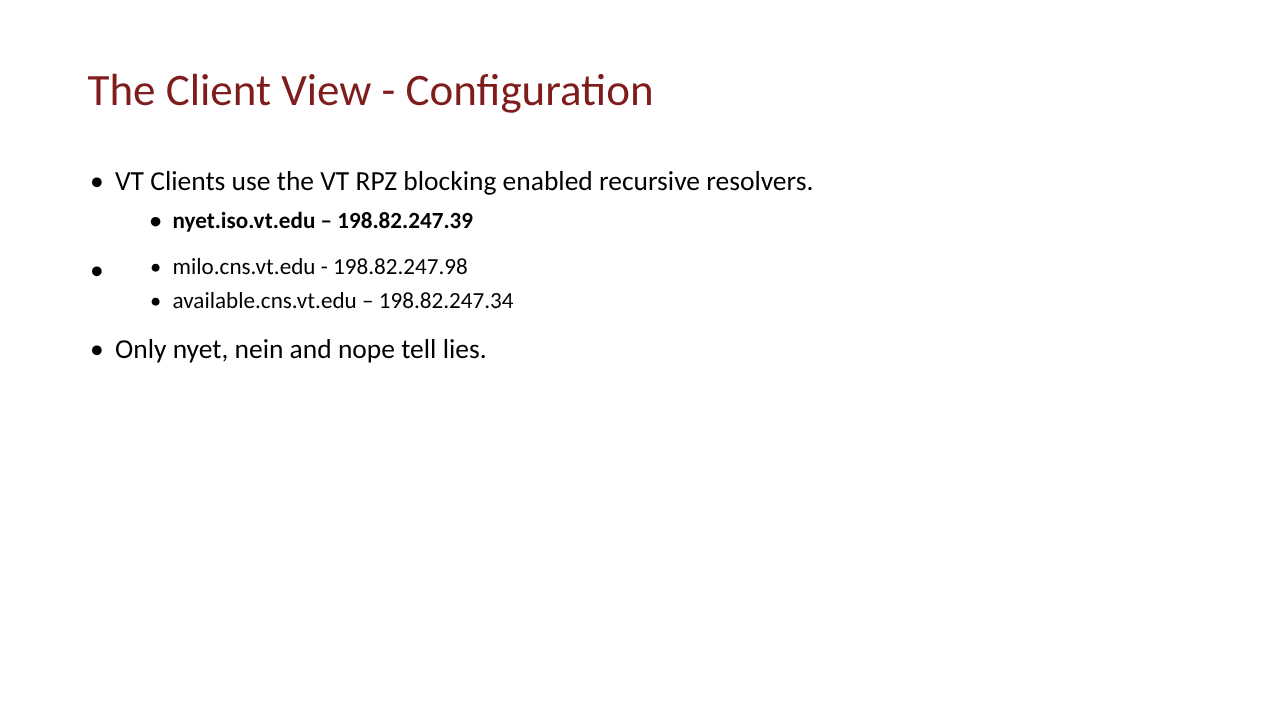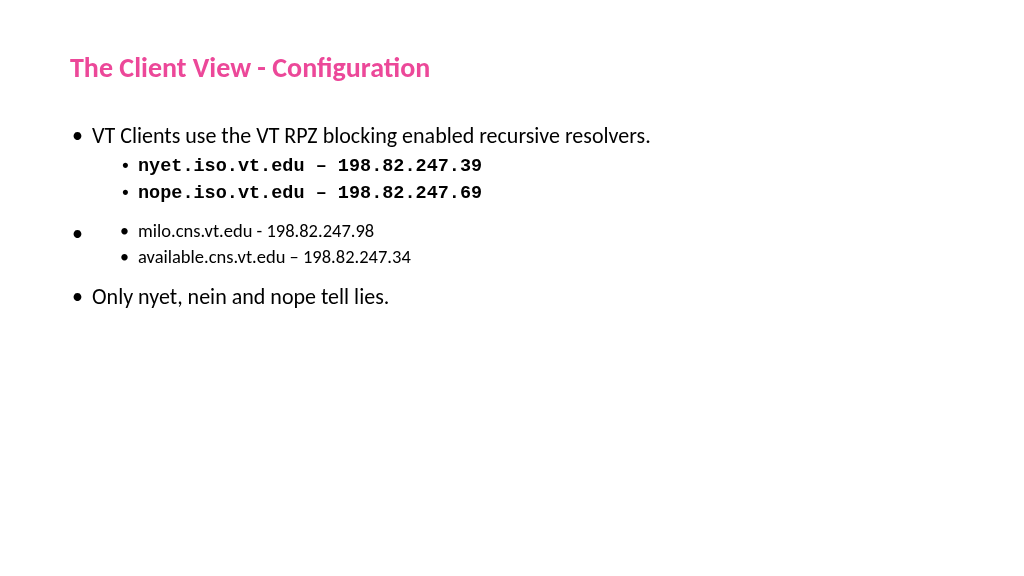--- a/index.html
+++ b/index.html
@@ -9,23 +9,23 @@
       background: #ffffff;
       font-family: Calibri, "Segoe UI", Arial, sans-serif;
       color: #000000;
     }
     .slide {
       width: 100%;
       height: 100%;
       padding: 50px 70px 40px 70px;
     }
     .title {
-      font-size: 28px;
-      font-weight: 700;
-      color: #ec4899;
+      font-size: 36px;
+      font-weight: 400;
+      color: #7f1d1d;
       margin-bottom: 35px;
       letter-spacing: 0px;
     }
     ul.top {
       list-style: none;
       padding-left: 0;
     }
     ul.top > li {
       font-size: 22px;
       line-height: 1.45;
@@ -54,35 +54,33 @@
     }
     ul.sub > li::before {
       content: "•";
       position: absolute;
       left: 0;
       top: 0;
       font-size: 18px;
     }
     ul.sub.bold > li {
       font-weight: 700;
-      font-family: Liberation Mono, monospace;
     }
   </style>
 </head>
 <body>
 
 <div class="slide">
   <h1 class="title">The Client View - Configuration</h1>
 
   <ul class="top">
     <li>
       <span>VT Clients use the VT RPZ blocking enabled recursive resolvers.</span>
       <ul class="sub bold">
         <li>nyet.iso.vt.edu – 198.82.247.39</li>
-        <li>nope.iso.vt.edu – 198.82.247.69</li>
       </ul>
     </li>
     <li>
       <ul class="sub">
         <li>milo.cns.vt.edu - 198.82.247.98</li>
         <li>available.cns.vt.edu – 198.82.247.34</li>
       </ul>
     </li>
     <li>Only nyet, nein and nope tell lies.</li>
   </ul>

